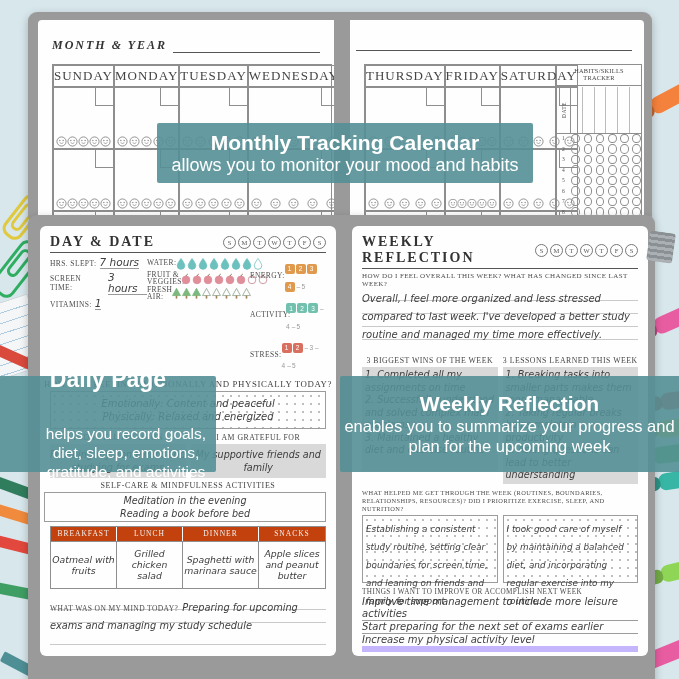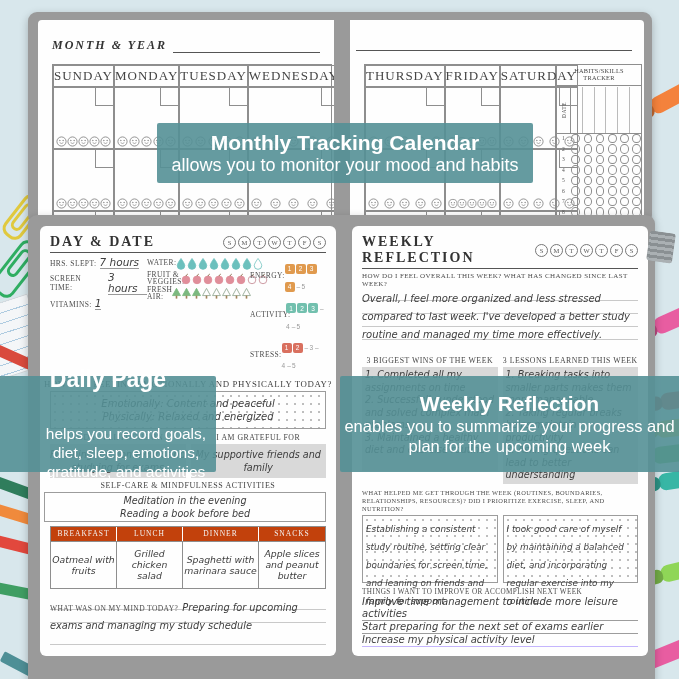--- a/index.html
+++ b/index.html
@@ -1033,21 +1033,21 @@
       <div class="dotpair">
         <div class="dotbox dotted"><span class="hand">Establishing a consistent study routine, setting clear boundaries for screen time, and leaning on friends and family for support</span></div>
         <div class="dotbox dotted"><span class="hand">I took good care of myself by maintaining a balanced diet, and incorporating regular exercise into my routine.</span></div>
       </div>
 
       <div class="wlines" style="margin-top:5px;">
         <div class="cap" style="font-size:7.2px;">THINGS I WANT TO IMPROVE OR ACCOMPLISH NEXT WEEK</div>
         <div id="improve-lines">
             <div class="hand" style="border-bottom:1px solid #9c9c9c;line-height:12px;">Improve time management to include more leisure activities</div>
             <div class="hand" style="border-bottom:1px solid #9c9c9c;line-height:12px;">Start preparing for the next set of exams earlier</div>
-            <div class="hand" style="border-bottom:1px solid #c4b5fd;line-height:12px;">Increase my physical activity level</div>
+            <div class="hand" style="border-bottom:6px solid #c4b5fd;line-height:12px;">Increase my physical activity level</div>
           </div>
         <div style="border-bottom:1px solid #c9c9c9;height:10px;"></div>
 
       </div>
 
     </div>
   </div>
 
   <div class="banner bn-monthly">
     <div class="bt">Monthly Tracking Calendar</div>

